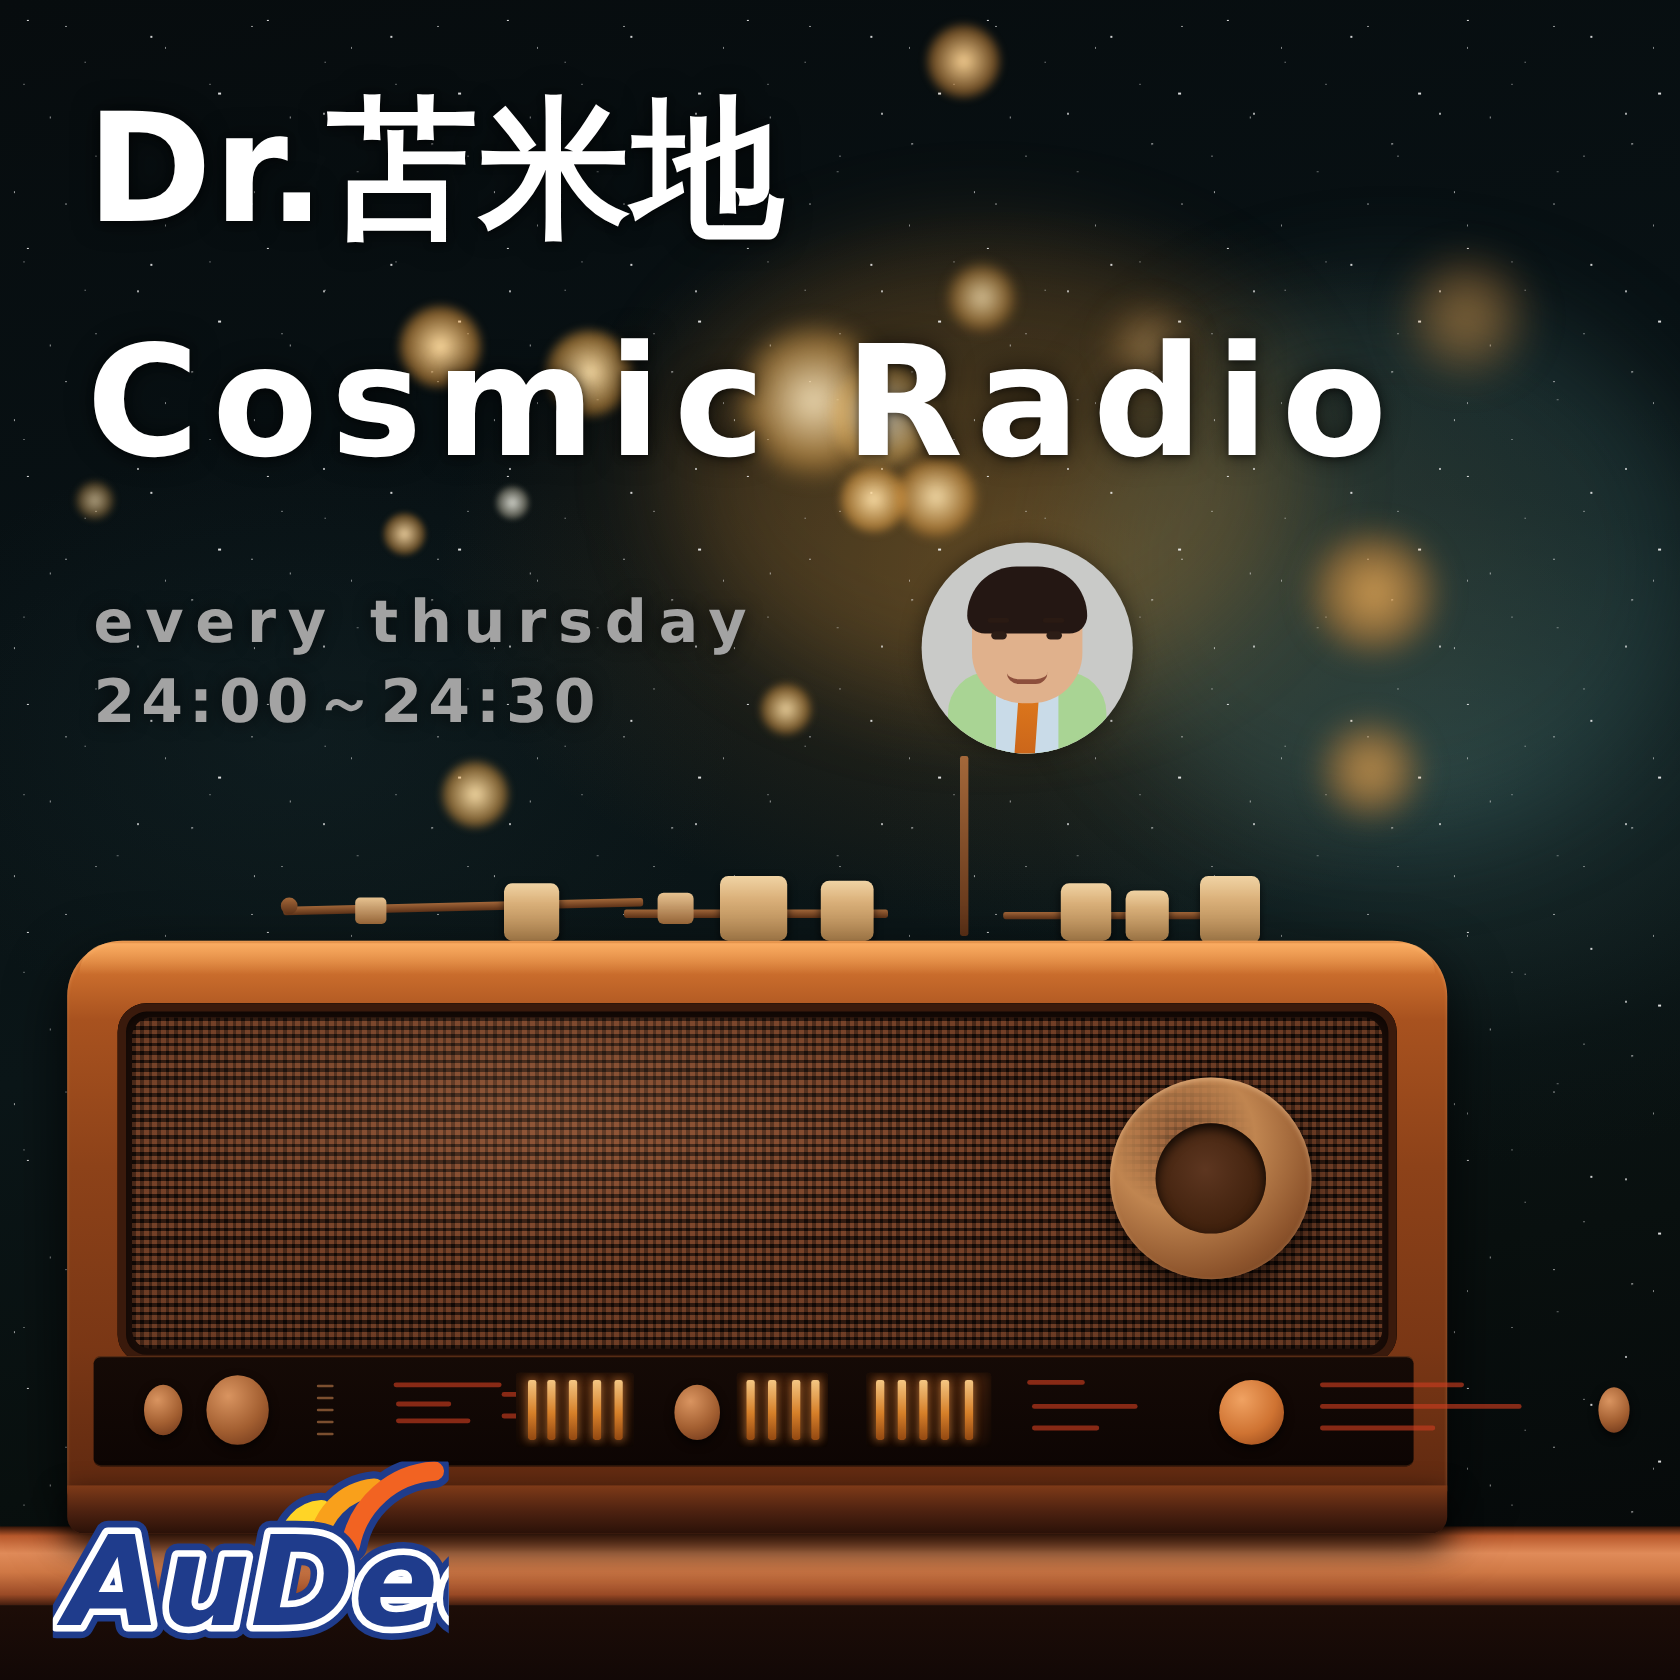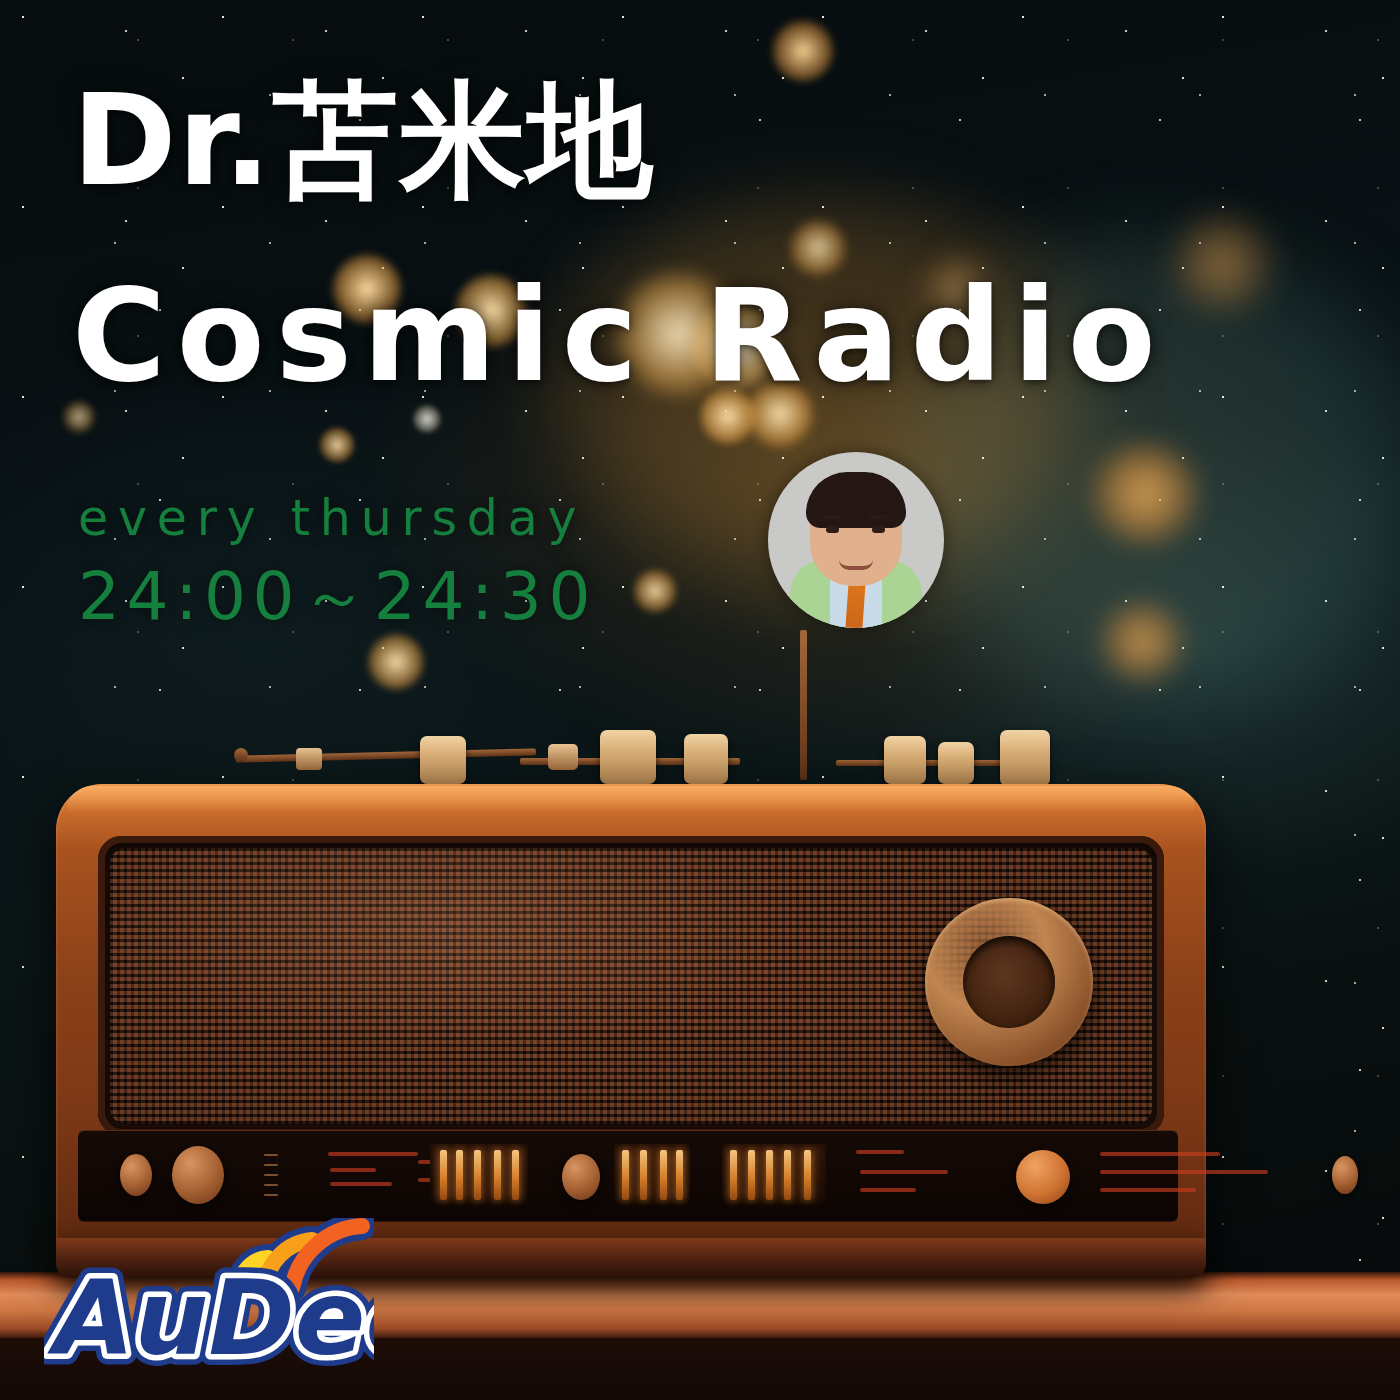--- a/index.html
+++ b/index.html
@@ -43,24 +43,24 @@
     background-size:155px 148px,155px 148px,155px 148px,155px 148px,155px 148px;
   }
 
   .bokeh{position:absolute;border-radius:50%;pointer-events:none;}
 
   
   .title{position:absolute;left:72px;color:#fff;font-weight:700;letter-spacing:.02em;
     text-shadow:0 0 22px rgba(0,0,0,.55),0 2px 6px rgba(0,0,0,.5);}
   .t1{top:78px;font-size:126px;line-height:1.0;letter-spacing:.01em;}
   .t2{top:272px;font-size:128px;line-height:1.0;letter-spacing:.085em;}
-  .sched{position:absolute;left:78px;color:#15803d;font-weight:400;
+  .sched{position:absolute;left:78px;color:#a3a3a3;font-weight:700;
     text-shadow:0 0 14px rgba(0,0,0,.6);}
   .s1{top:490px;font-size:49px;letter-spacing:.20em;}
-  .s2{top:552px;font-size:66px;letter-spacing:.10em;}
+  .s2{top:552px;font-size:50px;letter-spacing:.10em;}
   .hostname{position:absolute;left:990px;top:528px;color:#fff;font-size:56px;font-weight:700;
     letter-spacing:.05em;text-shadow:0 0 16px rgba(0,0,0,.6),0 2px 5px rgba(0,0,0,.5);}
 
   
   .avatar{position:absolute;left:768px;top:452px;width:176px;height:176px;border-radius:50%;
     overflow:hidden;background:#c9cac8;box-shadow:0 0 18px rgba(0,0,0,.45);}
   .av-body{position:absolute;left:50%;bottom:-6px;transform:translateX(-50%);
     width:132px;height:74px;border-radius:34px 34px 0 0;background:#a9d494;}
   .av-shirt{position:absolute;left:50%;bottom:-6px;transform:translateX(-50%);
     width:52px;height:70px;background:#c9dbe8;border-radius:12px 12px 0 0;}

